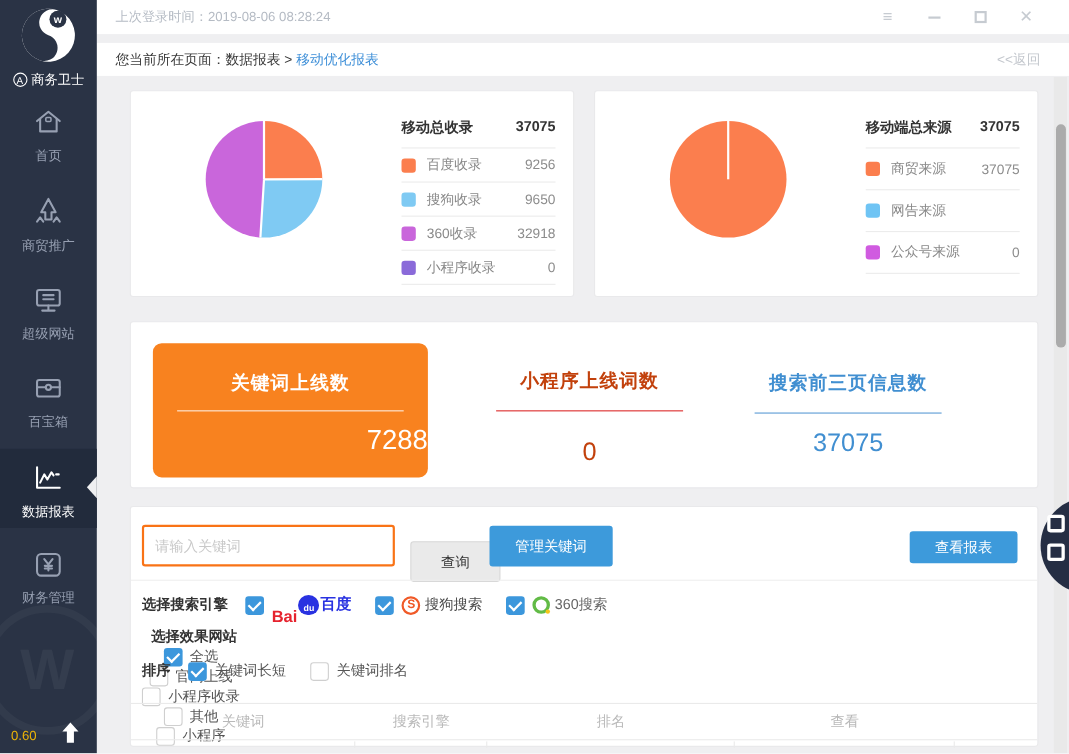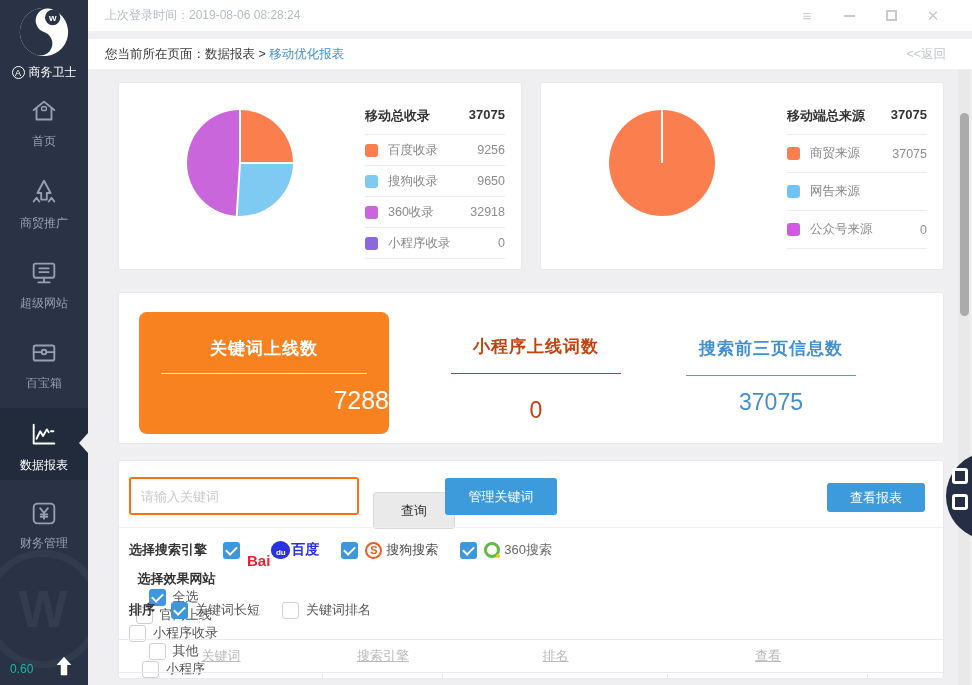--- a/index.html
+++ b/index.html
@@ -13,21 +13,21 @@
   .brand-badge { display:inline-flex; width:13px; height:13px; border:1px solid #fff; border-radius:50%; font-size:9px; align-items:center; justify-content:center; }
   .nav-item { position:absolute; left:0; width:88px; text-align:center; color:#97A0B2; cursor:pointer; }
   .nav-item svg { width:30px; height:30px; display:block; margin:0 auto; }
   .nav-label { font-size:12px; margin-top:7px; }
   .nav-item.active { background:#222B3C; height:72px; padding-top:12px; color:#fff; }
   .nav-item.active::after { content:''; position:absolute; right:0; top:25px; width:0; height:0;
       border-right:9px solid #EFEFF1; border-top:10px solid transparent; border-bottom:10px solid transparent; }
   .watermark { position:absolute; left:-16px; top:550px; width:118px; height:118px; border-radius:50%;
       border:7px solid rgba(255,255,255,0.04); display:flex; align-items:center; justify-content:center;
       color:rgba(255,255,255,0.05); font-size:52px; font-weight:bold; }
-  .version { position:absolute; left:10px; bottom:9px; color:#14b8a6; font-size:12px; }
+  .version { position:absolute; left:10px; bottom:9px; color:#eab308; font-size:12px; }
   .up-arrow { position:absolute; right:13px; bottom:6px; width:22px; height:24px; cursor:pointer; }
 
   
   .topbar { position:absolute; left:88px; top:0; width:884px; height:31px; background:#fff; }
   .last-login { position:absolute; left:17px; top:0; line-height:31px; font-size:12px; color:#B5BBC4;text-align:center; }
   .win-controls { position:absolute; right:4px; top:0; height:31px; display:flex; align-items:center; }
   .win-btn { width:14px; margin-right:28px; color:#C6CBD1; text-align:center; cursor:pointer; font-size:15px; line-height:14px; }
   .ic-min-bar { display:block; width:11px; height:2px; background:#C6CBD1; margin:0 auto; }
   .ic-max-box { display:block; width:11px; height:11px; border:2px solid #C6CBD1; margin:0 auto; }
 
@@ -91,21 +91,21 @@
   .bd-paw { width:19px; height:18px; background:#2932E1; border-radius:50% 50% 46% 46%; color:#fff; font-size:8px; display:flex; align-items:flex-end; justify-content:center; padding-bottom:2px; margin:0 1px; }
   .bd-cn { color:#2932E1; font-size:14px; }
   .sg-s { width:17px; height:17px; border:2px solid #F05A28; border-radius:50%; color:#F05A28; font-weight:bold; font-size:11px; display:flex; align-items:center; justify-content:center; margin-right:4px; }
   .sg-label { color:#4A4A4A; }
   .o360 { position:relative; width:16px; height:16px; border:3px solid #62BB46; border-radius:50%; margin-right:4px; }
   .o360::after { content:''; position:absolute; right:-3px; bottom:-3px; width:4px; height:4px; border-radius:50%; background:#F5C518; }
   .q360-label { color:#666; }
 
   
   .thead { position:absolute; left:0; right:0; top:178px; height:34px; border-top:1px solid #EAEAEA; border-bottom:1px solid #EAEAEA;
-      display:grid; grid-template-columns:204px 120px 225px 200px 1fr; align-items:center; text-align:center; color:#B9B9B9; font-size:13px;text-decoration:underline; }
+      display:grid; grid-template-columns:204px 120px 225px 200px 1fr; align-items:center; text-align:center; color:#B9B9B9; font-size:13px; }
   .trow { position:absolute; left:0; right:0; top:213px; height:6px; display:grid; grid-template-columns:204px 120px 225px 200px 1fr; }
   .trow > div { border-right:1px solid #EAEAEA; }
   .trow > div:last-child { border-right:none; }
 
   
   .vscroll { position:absolute; right:2px; top:70px; bottom:0; width:12px; background:#E9E9E9; z-index:6; }
   .vthumb { position:absolute; left:1.5px; top:43px; width:9px; height:203px; background:#ABABAB; border-radius:5px; cursor:grab; }
   .float-qr { position:absolute; left:946px; top:452px; width:88px; height:88px; border-radius:50%; background:#252E44; z-index:7; cursor:pointer; }
   .qr-sq { position:absolute; width:16px; height:16px; border:3px solid #fff; border-radius:3px; }
   .qr-sq.q1 { left:6px; top:16px; } .qr-sq.q2 { left:6px; top:42px; }

